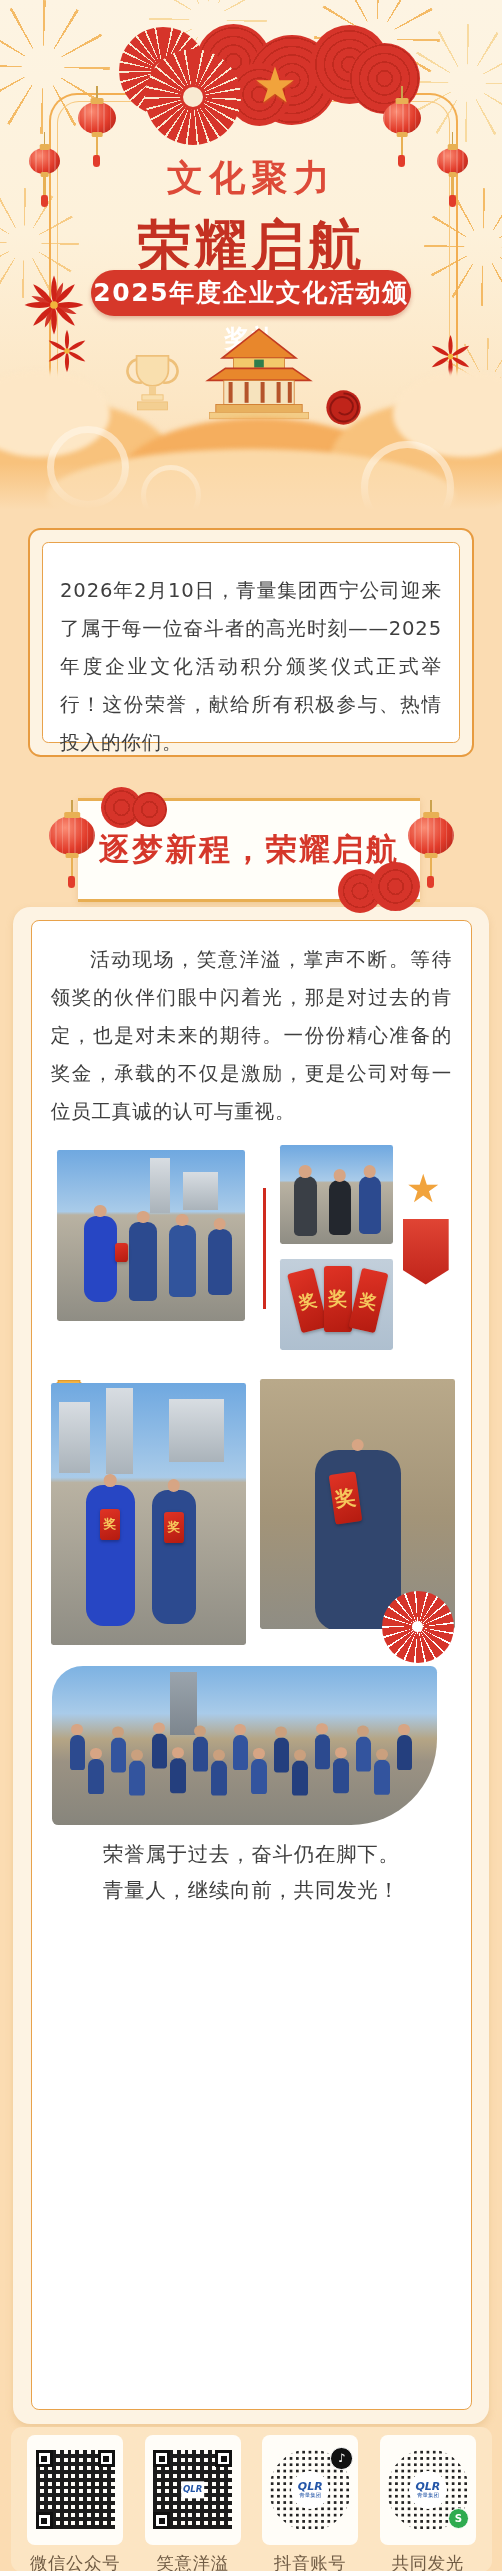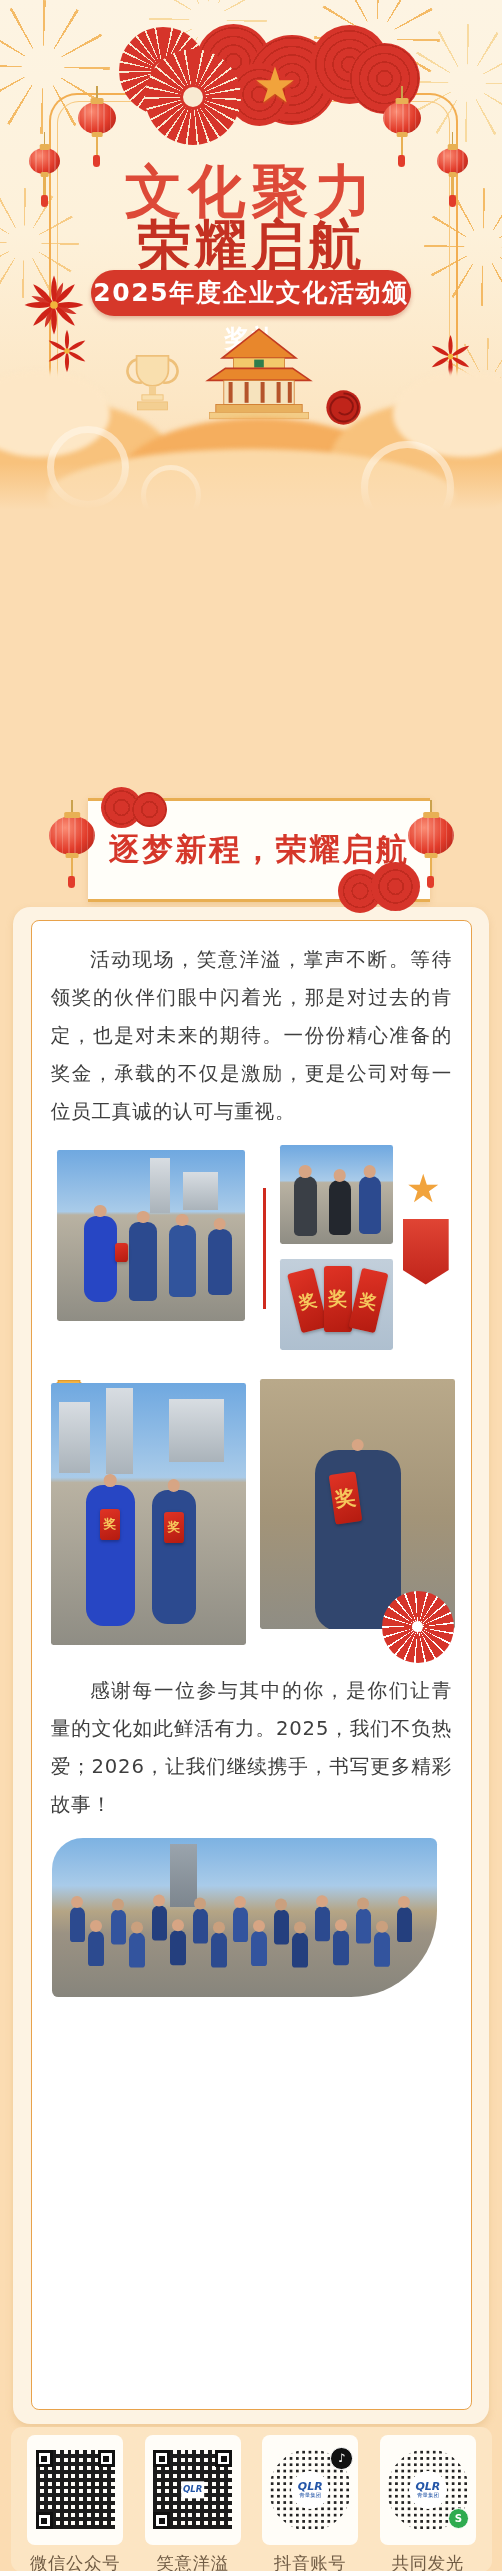--- a/index.html
+++ b/index.html
@@ -23,41 +23,41 @@
   .lan{position:absolute;}
   .ln-str{display:block;width:1.6px;height:15.7px;background:#caa24e;margin:0 auto;}
   .ln-body{display:block;width:var(--s);height:calc(var(--s)*0.86);position:relative;border-radius:50%;
     background:repeating-linear-gradient(90deg,rgba(255,255,255,.18) 0 1.6px,transparent 1.6px 6.3px),
     radial-gradient(circle at 35% 30%,#fb8d75,#e23c2b 55%,#a81d14);}
   .ln-body::before{content:"";position:absolute;top:-3.9px;left:50%;transform:translateX(-50%);width:34%;height:6.3px;background:#e8b054;border-radius:1.6px;}
   .ln-body::after{content:"";position:absolute;bottom:-3.1px;left:50%;transform:translateX(-50%);width:28%;height:5.5px;background:#e8b054;border-radius:1.6px;}
   .ln-tas{display:block;width:2.4px;height:19px;background:#e8b054;margin:3.1px auto 0;position:relative;}
   .ln-tas::after{content:"";position:absolute;bottom:-10.2px;left:-2.4px;width:7px;height:11.8px;background:#e23c2b;border-radius:3.1px 3.1px 4.7px 4.7px;}
 
-  .title1{position:absolute;left:0;top:154px;width:503px;text-align:center;font-size:57px;font-weight:600;color:#dd4a38;letter-spacing:6.3px;}
+  .title1{position:absolute;left:0;top:154px;width:503px;text-align:center;font-size:36px;font-weight:600;color:#dd4a38;letter-spacing:6.3px;}
   .title2{position:absolute;left:0;top:210px;width:503px;text-align:center;font-size:53px;font-weight:800;color:#c43122;letter-spacing:3.9px;}
   .badge{position:absolute;left:91px;top:270px;width:320px;height:46px;border-radius:23px;background:#d6382a;
     color:#fff;font-size:25px;font-weight:700;letter-spacing:1.6px;text-align:center;line-height:46px;
     box-shadow:0 2.4px 4.7px rgba(160,40,20,.3);}
 
   .mum{position:absolute;}
   .rose{position:absolute;border-radius:50%;}
   .waves{position:absolute;left:0;top:355px;width:503px;height:163px;}
   .blob{position:absolute;border-radius:50%;filter:blur(2.4px);}
   .swirl{position:absolute;border-radius:50%;border-style:solid;border-color:rgba(255,248,235,.55);}
   .wave-fade{position:absolute;left:0;bottom:0;width:100%;height:55px;background:linear-gradient(180deg,rgba(251,220,178,0),#fbdcb2 85%);}
 
   
   .intro-card{position:absolute;left:28px;top:528px;width:446px;height:229px;box-sizing:border-box;
     border:2.4px solid #e79b40;border-radius:12.6px;background:#fdf3e2;}
   .intro-in{position:absolute;inset:11.8px;border:1.6px solid #e8a24b;border-radius:6.3px;background:#fff;
     padding:9.4px 17.3px;box-sizing:border-box;}
   .body-txt{font-size:19.6px;line-height:38px;color:#3e3e3e;text-align:justify;word-break:break-all;letter-spacing:0.8px;}
 
-  .scroll{position:absolute;left:88px;top:798px;width:342px;height:104px;background:#fffef9;
+  .scroll{position:absolute;left:78px;top:798px;width:342px;height:104px;background:#fffef9;
     border-top:3.9px solid #e8ae52;border-bottom:3.9px solid #e8ae52;box-sizing:border-box;
     box-shadow:0 2.4px 6.3px rgba(200,140,60,.25);display:flex;align-items:center;justify-content:center;}
   .scroll-title{font-size:31px;font-weight:800;color:#d5372a;letter-spacing:2.4px;}
 
   .main-card{position:absolute;left:13.4px;top:907px;width:476px;height:1517px;background:#fdf3e3;border-radius:17.3px;
     box-shadow:0 3.1px 7.9px rgba(205,150,80,.25);}
   .main-in{position:absolute;left:17.3px;right:17.3px;top:12.6px;bottom:14px;border:1.6px solid #e8a24b;border-radius:7.9px;
     background:#fff;box-sizing:border-box;padding:20.4px 19px;overflow:hidden;}
   .main-in p{margin:0;}
   .indent{text-indent:2em;}
@@ -252,20 +252,25 @@
       <div class="blob" style="left:47px;top:94px;width:408px;height:94px;background:#fbd9a8;"></div>
       <div class="blob" style="left:-31px;top:15.7px;width:141px;height:86px;background:#fde7c6;"></div>
       <div class="blob" style="left:393px;top:15.7px;width:141px;height:86px;background:#fde7c6;"></div>
       <div class="swirl" style="left:47px;top:71px;width:68px;height:68px;border-width:7px;"></div>
       <div class="swirl" style="left:361px;top:86px;width:79px;height:79px;border-width:7.9px;"></div>
       <div class="swirl" style="left:141px;top:110px;width:50px;height:50px;border-width:5.5px;"></div>
       <div class="wave-fade"></div>
     </div>
   </div>
 
+  <div class="intro-card">
+    <div class="intro-in">
+      <p class="body-txt">2026年2月10日，青量集团西宁公司迎来了属于每一位奋斗者的高光时刻——2025年度企业文化活动积分颁奖仪式正式举行！这份荣誉，献给所有积极参与、热情投入的你们。</p>
+    </div>
+  </div>
 
   <div class="scroll">
     <span class="scroll-title">逐梦新程，荣耀启航</span>
   </div>
   <div class="sc" style="left:101px;top:787px;width:41px;height:41px;z-index:2;"></div>
   <div class="sc" style="left:132px;top:792px;width:35px;height:35px;z-index:2;"></div>
   <div class="sc" style="left:338px;top:869px;width:44px;height:44px;z-index:2;"></div>
   <div class="sc" style="left:371px;top:862px;width:49px;height:49px;z-index:2;"></div>
   <div class="lan" style="left:49px;top:800px;--s:46px;z-index:3;">
       <i class="ln-str"></i>
@@ -338,30 +343,33 @@
         </div>
         <div class="photo photo-trees" style="left:209px;top:3.1px;width:195px;height:250px;">
           <div class="fig" style="left:55px;top:71px;width:86px;height:181px;background:#31466e;border-radius:23.6px;"></div>
           <div class="env" style="left:72px;top:94px;width:27px;height:50px;font-size:20.4px;transform:rotate(-8deg);">
               <span>奖</span>
             </div>
         </div>
         <div class="fanC" style="left:331px;top:215px;width:72px;height:72px;"></div>
       </div>
 
-      <p class="body-txt indent" style="margin-top:20.4px;">感谢每一位参与其中的你，是你们让青量的文化如此鲜活有力。2025，我们不负热爱；2026，让我们继续携手，书写更多精彩故事！</p>
 
       <div class="group-photo">
         <div class="bld" style="position:absolute;left:118px;top:6.3px;width:27px;height:63px;background:linear-gradient(180deg,#9aa4ad,#7d868e);"></div>
         <div class="crowd-row"></div>
           <div class="crowd-heads"></div>
         <div class="crowd-row" style="top:93px;left:36px;box-shadow:41px 1.6px 0 #33549e,82px -0.8px 0 #243f7e,123px 1.6px 0 #2c4a8f,163px 0 0 #33549e,204px 1.6px 0 #243f7e,245px -0.8px 0 #2c4a8f,286px 0.8px 0 #33549e;"></div>
         <div class="crowd-heads" style="top:82px;left:38px;box-shadow:41px 1.6px 0 #caa07e,82px -0.8px 0 #d7a584,123px 1.6px 0 #caa07e,163px 0 0 #d7a584,204px 1.6px 0 #caa07e,245px -0.8px 0 #d7a584,286px 0.8px 0 #caa07e;"></div>
       </div>
 
+      <div class="closing">
+        <div>荣誉属于过去，奋斗仍在脚下。</div>
+        <div>青量人，继续向前，共同发光！</div>
+      </div>
     </div>
   </div>
 
   <div class="footer">
     <div class="qr-item">
       <div class="qr-tile">
         <div class="qrp">
             <div class="mk tl"></div>
             <div class="mk tr"></div>
             <div class="mk bl"></div>

